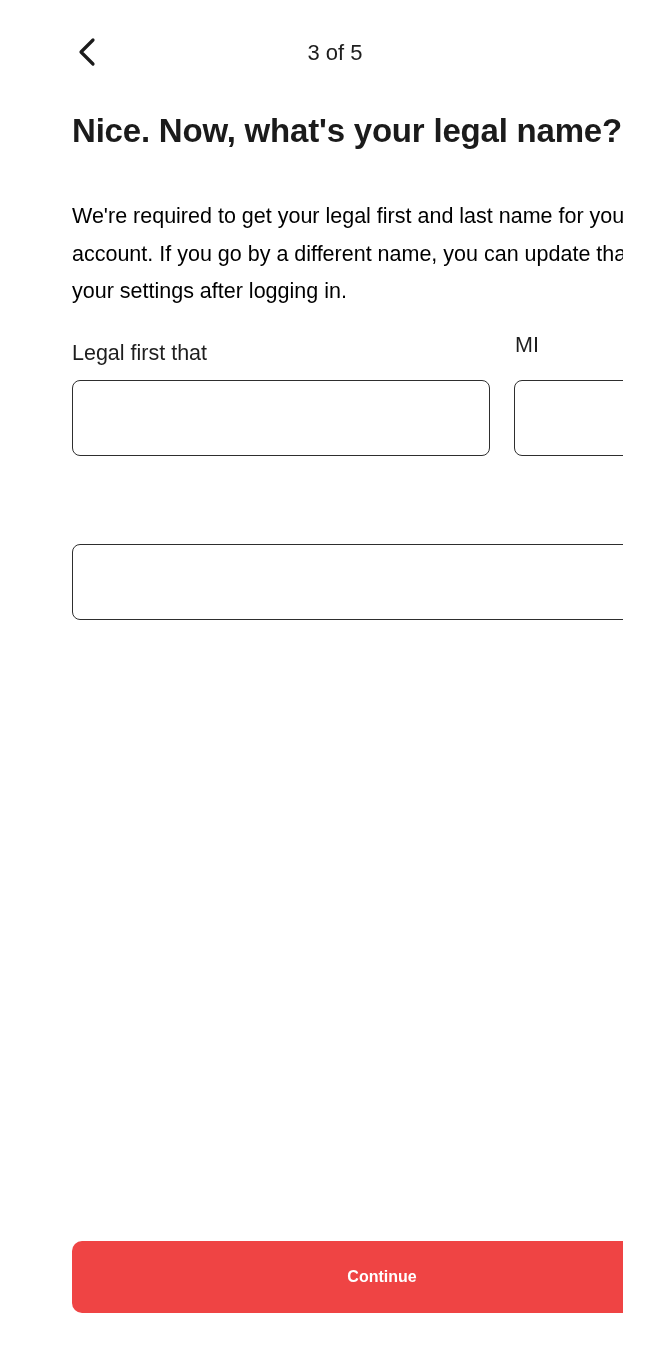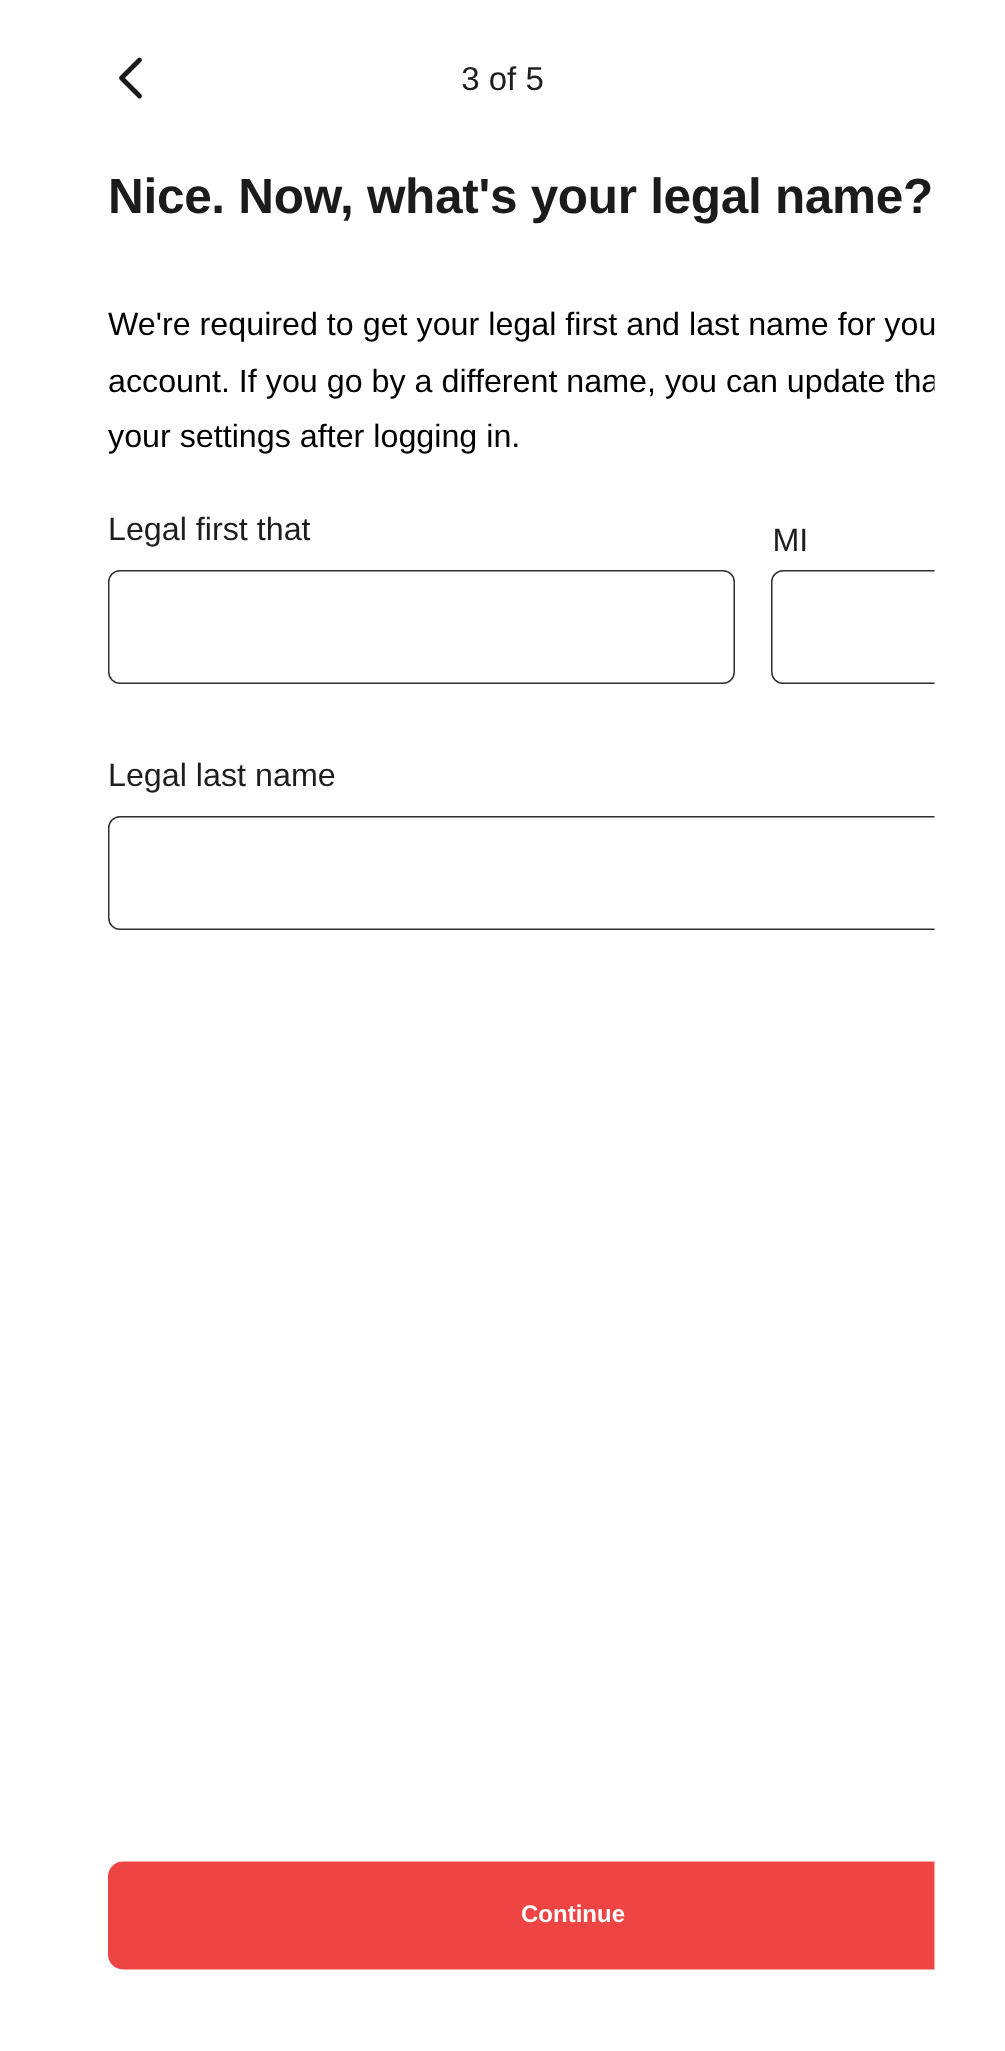--- a/index.html
+++ b/index.html
@@ -54,21 +54,21 @@
     line-height: 37.6px;
     color: #000000;
     margin-top: 11px;
   }
   .field-label {
     position: absolute;
     font-size: 21.5px;
     color: #1e1e1e;
   }
   .label-first { left: 25px; top: 341px; }
-  .label-mi    { left: 468px; top: 348px; }
+  .label-mi    { left: 468px; top: 333px; }
   .label-last  { left: 25px; top: 505px; }
   .text-input {
     position: absolute;
     height: 76px;
     border: 1.5px solid #2e2e2e;
     border-radius: 8px;
     background: #ffffff;
     font-size: 24px;
     padding: 0 16px;
     color: #1b1b1b;
@@ -132,20 +132,19 @@
   <h1 class="title">Nice. Now, what's your legal name?</h1>
 
   <p class="description">We're required to get your legal first and last name for your account. If you go by a different name, you can update that in your settings after logging in.</p>
 
   <label class="field-label label-first">Legal first that</label>
   <label class="field-label label-mi">MI</label>
 
   <input class="text-input input-first" type="text" placeholder="" style="">
   <input class="text-input input-mi" type="text" placeholder="" style="">
 
-  <label class="field-label label-last">Legal last name</label>
 
   <input class="text-input input-last" type="text" placeholder="" style="">
 
 
   <button class="continue-btn">Continue</button>
 
 </div>
 
 </body></html>

